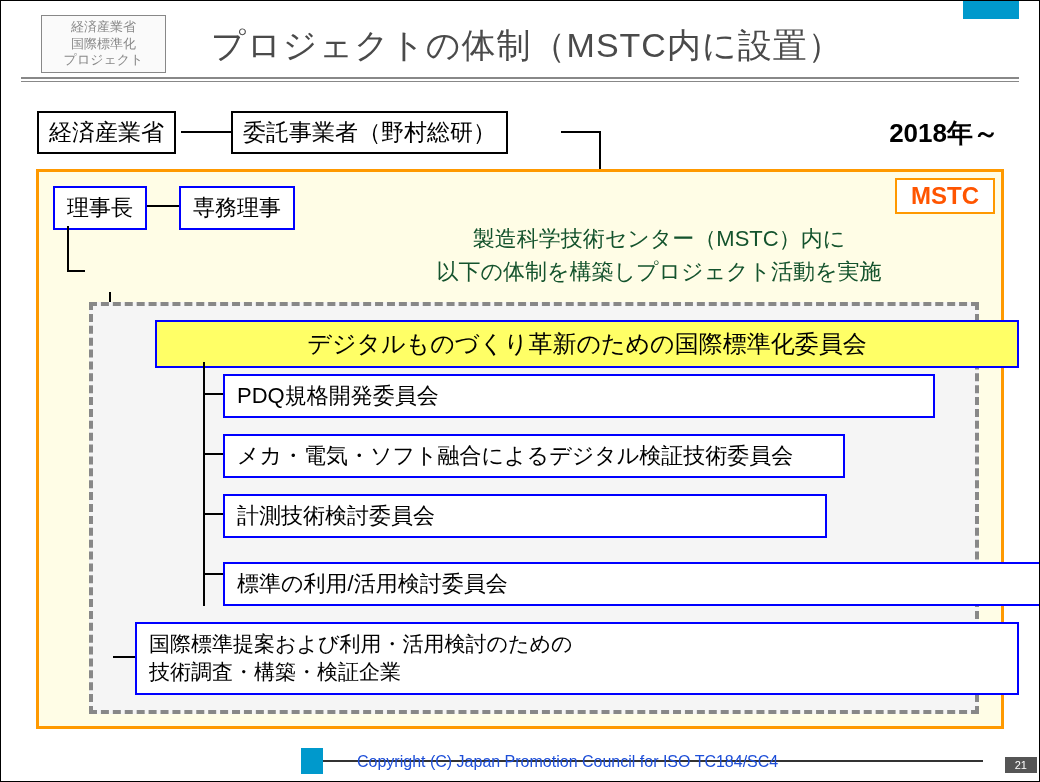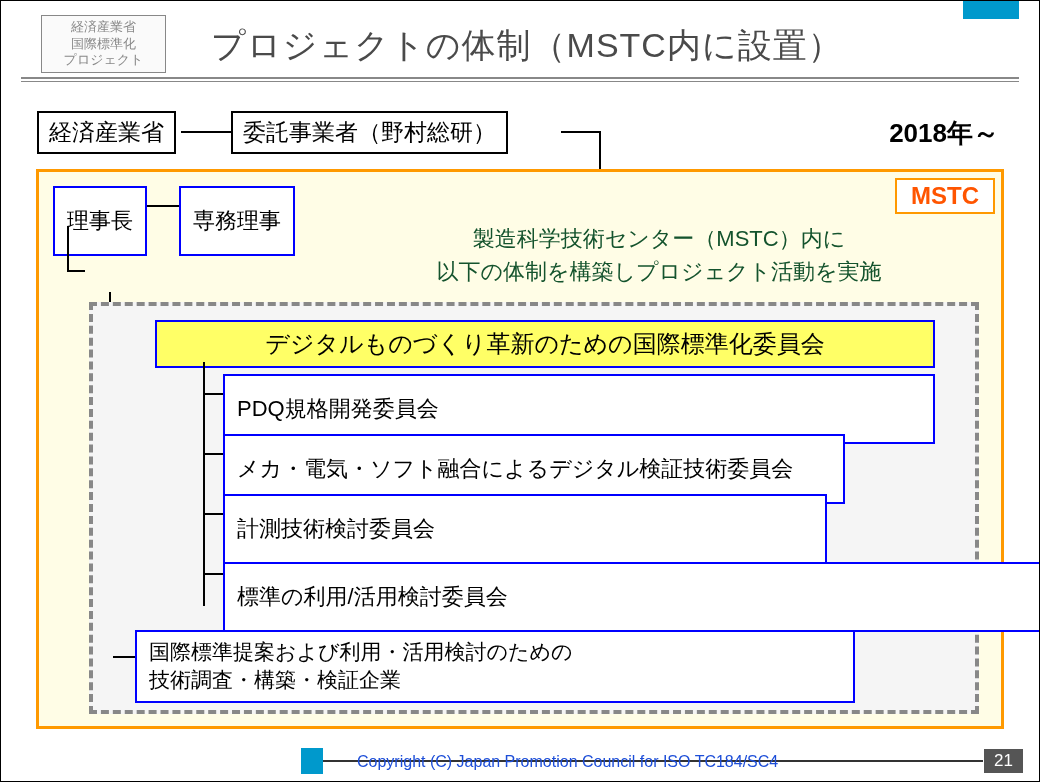--- a/index.html
+++ b/index.html
@@ -80,21 +80,21 @@
     color: #ff5500;
     font-size: 24px;
     font-weight: bold;
     padding: 2px 14px;
   }
   .blue-box {
     position: absolute;
     border: 2px solid #0000ff;
     background: #fff;
     font-size: 22px;
-    padding: 18px 12px;
+    padding: 5px 12px;
     white-space: nowrap;
     color: #000;
   }
   .desc-text {
     position: absolute;
     top: 50px; left: 340px;
     width: 560px;
     font-size: 22px;
     color: #14532d;
     text-align: center;
@@ -148,24 +148,24 @@
     border-top: 2px solid #333;
   }
   .footer-copy {
     position: absolute;
     left: 356px; bottom: 4px;
     font-size: 16px;
     color: #1d4ed8;
   }
   .page-num {
     position: absolute;
-    right: 16px; bottom: 2px;
+    right: 2px; bottom: 2px;
     background: #555;
     color: #fff;
-    font-size: 17px;
+    font-size: 11px;
     padding: 2px 10px;
   }
 </style>
 </head>
 <body>
 
 <div class="top-accent"></div>
 
 <div class="header-logo">
   <div style="white-space:pre-line;">経済産業省
@@ -194,37 +194,37 @@
   <div class="conn" style="top:54px; left:28px; width:2px; height:44px;"></div>
   <div class="conn" style="top:98px; left:28px; width:18px; height:2px;"></div>
 
   <div class="desc-text" style="white-space:pre-line;">製造科学技術センター（MSTC）内に
 以下の体制を構築しプロジェクト活動を実施</div>
 
   <div class="conn" style="top:120px; left:70px; width:2px; height:420px;"></div>
   <div class="conn" style="top:164px; left:70px; width:42px; height:2px;"></div>
 
   <div class="dashed-container">
-    <div class="yellow-box" style="top:14px; left:62px; width:780px;">デジタルものづくり革新のための国際標準化委員会</div>
+    <div class="yellow-box" style="top:14px; left:62px; width:864px;">デジタルものづくり革新のための国際標準化委員会</div>
 
     <div class="conn" style="top:56px; left:110px; width:2px; height:244px;"></div>
 
     <div class="blue-box" style="top:68px; left:130px; width:712px;">PDQ規格開発委員会</div>
     <div class="conn" style="top:87px; left:110px; width:20px; height:2px;"></div>
 
     <div class="blue-box" style="top:128px; left:130px; width:622px;">メカ・電気・ソフト融合によるデジタル検証技術委員会</div>
     <div class="conn" style="top:147px; left:110px; width:20px; height:2px;"></div>
 
     <div class="blue-box" style="top:188px; left:130px; width:604px;">計測技術検討委員会</div>
     <div class="conn" style="top:207px; left:110px; width:20px; height:2px;"></div>
 
     <div class="blue-box" style="top:248px; left:130px; width:822px;margin-top:8px;">標準の利用/活用検討委員会</div>
     <div class="conn" style="top:267px; left:110px; width:20px; height:2px;"></div>
 
-    <div class="white-multiline" style="top:324px; left:42px; width:720px; white-space:pre-line;">国際標準提案および利用・活用検討のための
+    <div class="white-multiline" style="top:316px; left:42px; width:884px; white-space:pre-line;">国際標準提案および利用・活用検討のための
 技術調査・構築・検証企業</div>
     <div class="conn" style="top:350px; left:20px; width:22px; height:2px;"></div>
   </div>
 </div>
 
 <div class="footer-bar">
   <div class="footer-accent"></div>
   <div class="footer-hr"></div>
   <div class="footer-copy">Copyright (C) Japan Promotion Council for ISO TC184/SC4</div>
   <div class="page-num">21</div>

